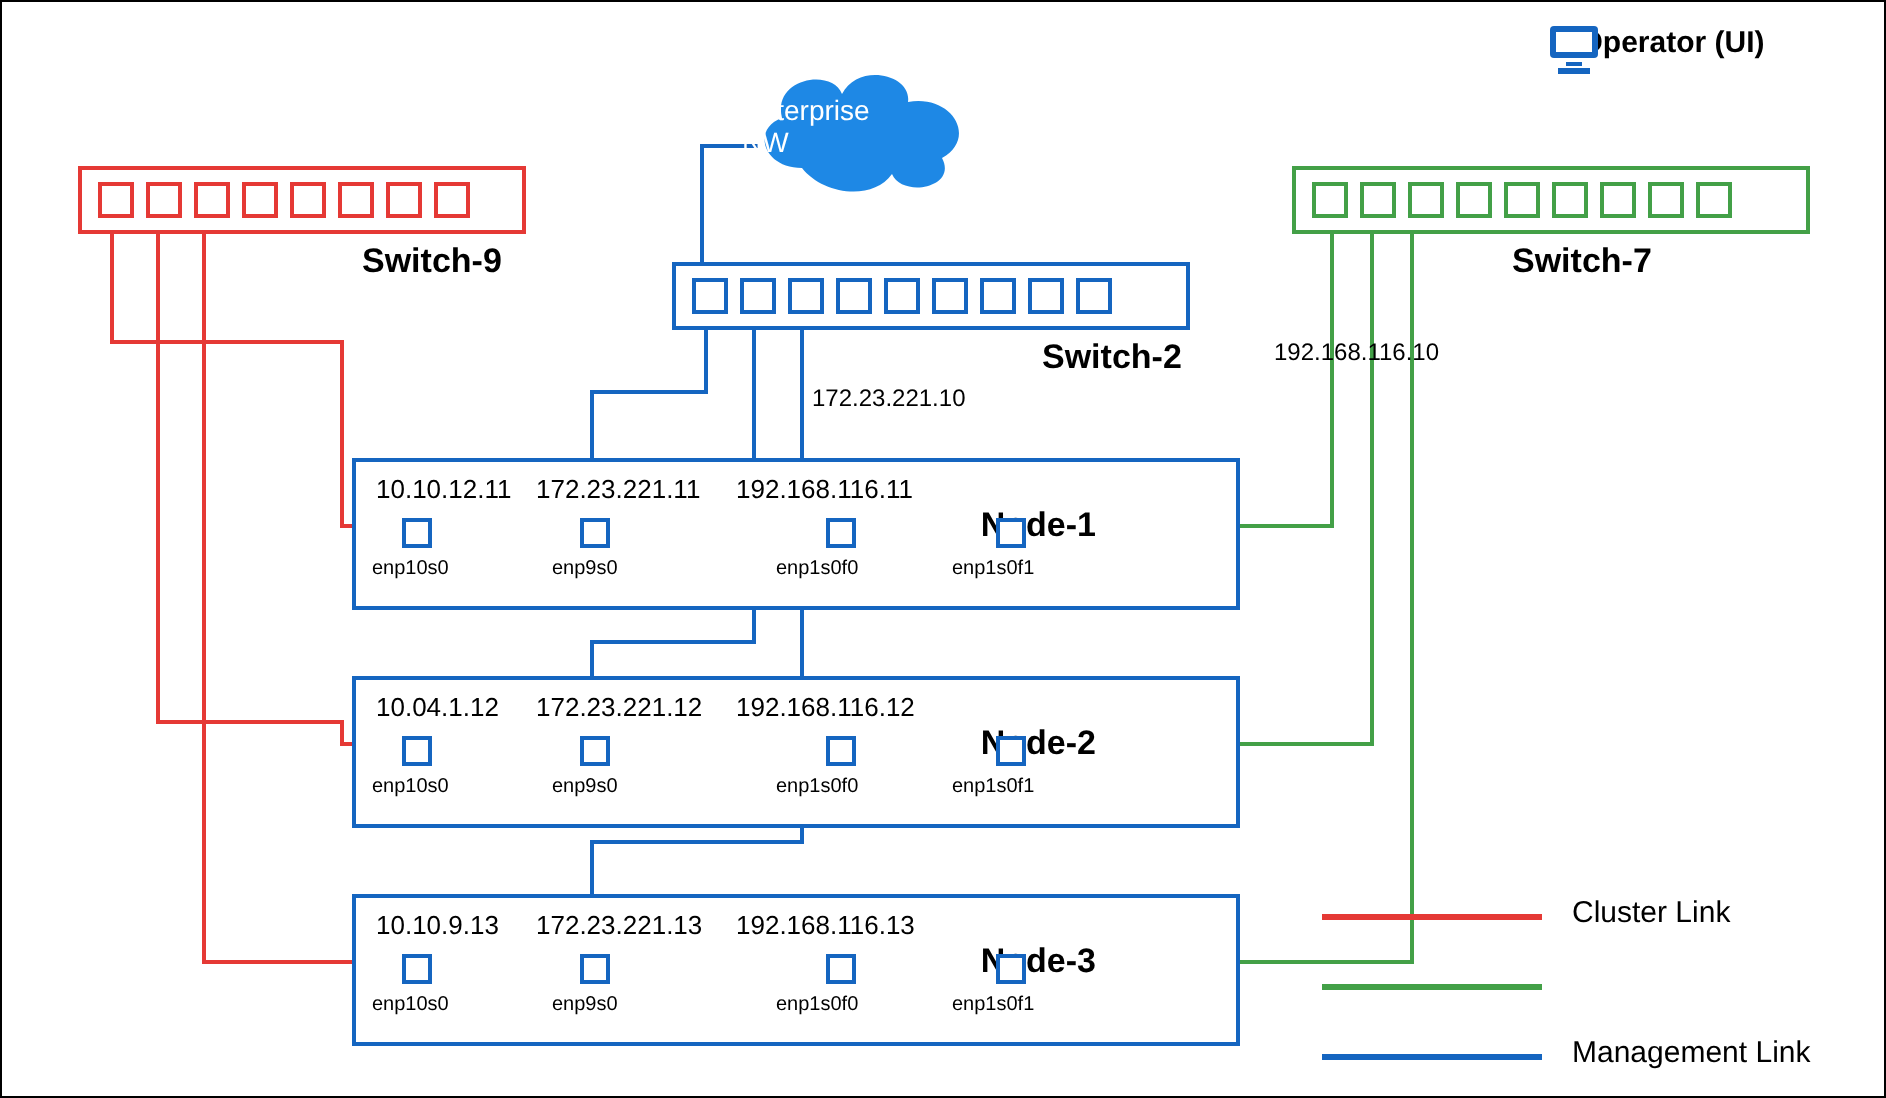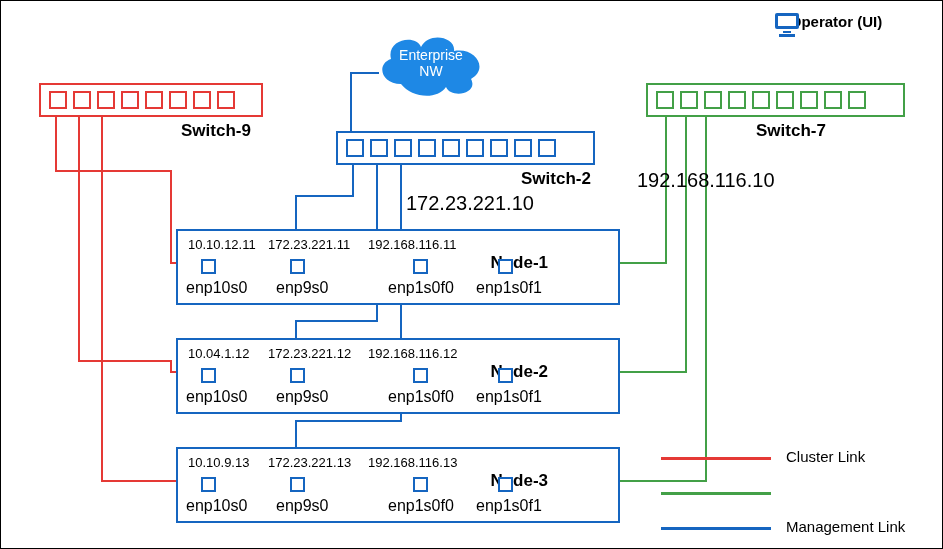--- a/index.html
+++ b/index.html
@@ -5,29 +5,29 @@
   html,body{margin:0;padding:0;font-family:Arial,Helvetica,sans-serif;background:#fff}
   #stage{position:relative;width:943px;height:549px;border:1px solid #000;box-sizing:border-box}
   svg{position:absolute;top:0;left:0;pointer-events:none}
   .switch{position:absolute;border:2px solid;background:#fff}
   .switch .ports{display:flex;gap:6px;padding:6px 8px}
   .port{width:14px;height:14px;border:2px solid;background:#fff}
   .sw1{border-color:#E53935}.sw1 .port{border-color:#E53935}
   .sw2{border-color:#1565C0}.sw2 .port{border-color:#1565C0}
   .sw3{border-color:#43A047}.sw3 .port{border-color:#43A047}
   .sw-label{position:absolute;font-weight:700;font-size:17px}
-  .ip-label{position:absolute;font-size:20px}
+  .ip-label{position:absolute;font-size:12px}
   .node{position:absolute;border:2px solid #1565C0;background:#fff}
   .node-title{position:absolute;font-weight:700;font-size:17px}
   .if-ip{position:absolute;font-size:13px}
   .if-port{position:absolute;width:11px;height:11px;border:2px solid #1565C0;background:#fff}
-  .if-name{position:absolute;font-size:16px}
+  .if-name{position:absolute;font-size:10px}
   .cloud{position:absolute;width:120px;height:70px}
   .cloud svg{position:static}
-  .cloud-text{position:absolute;color:#fff;font-size:14px;text-align:center;width:100%;top:18px}
+  .cloud-text{position:absolute;color:#fff;font-size:14px;width:100%;top:18px}
   .operator{position:absolute;text-align:center;font-size:15px;font-weight:600}
   .legend-line{position:absolute;width:110px;height:3px}
   .legend-text{position:absolute;font-size:15px}
 </style>
 </head>
 <body>
 
 <div id="stage">
 
   <svg width="943" height="549">

